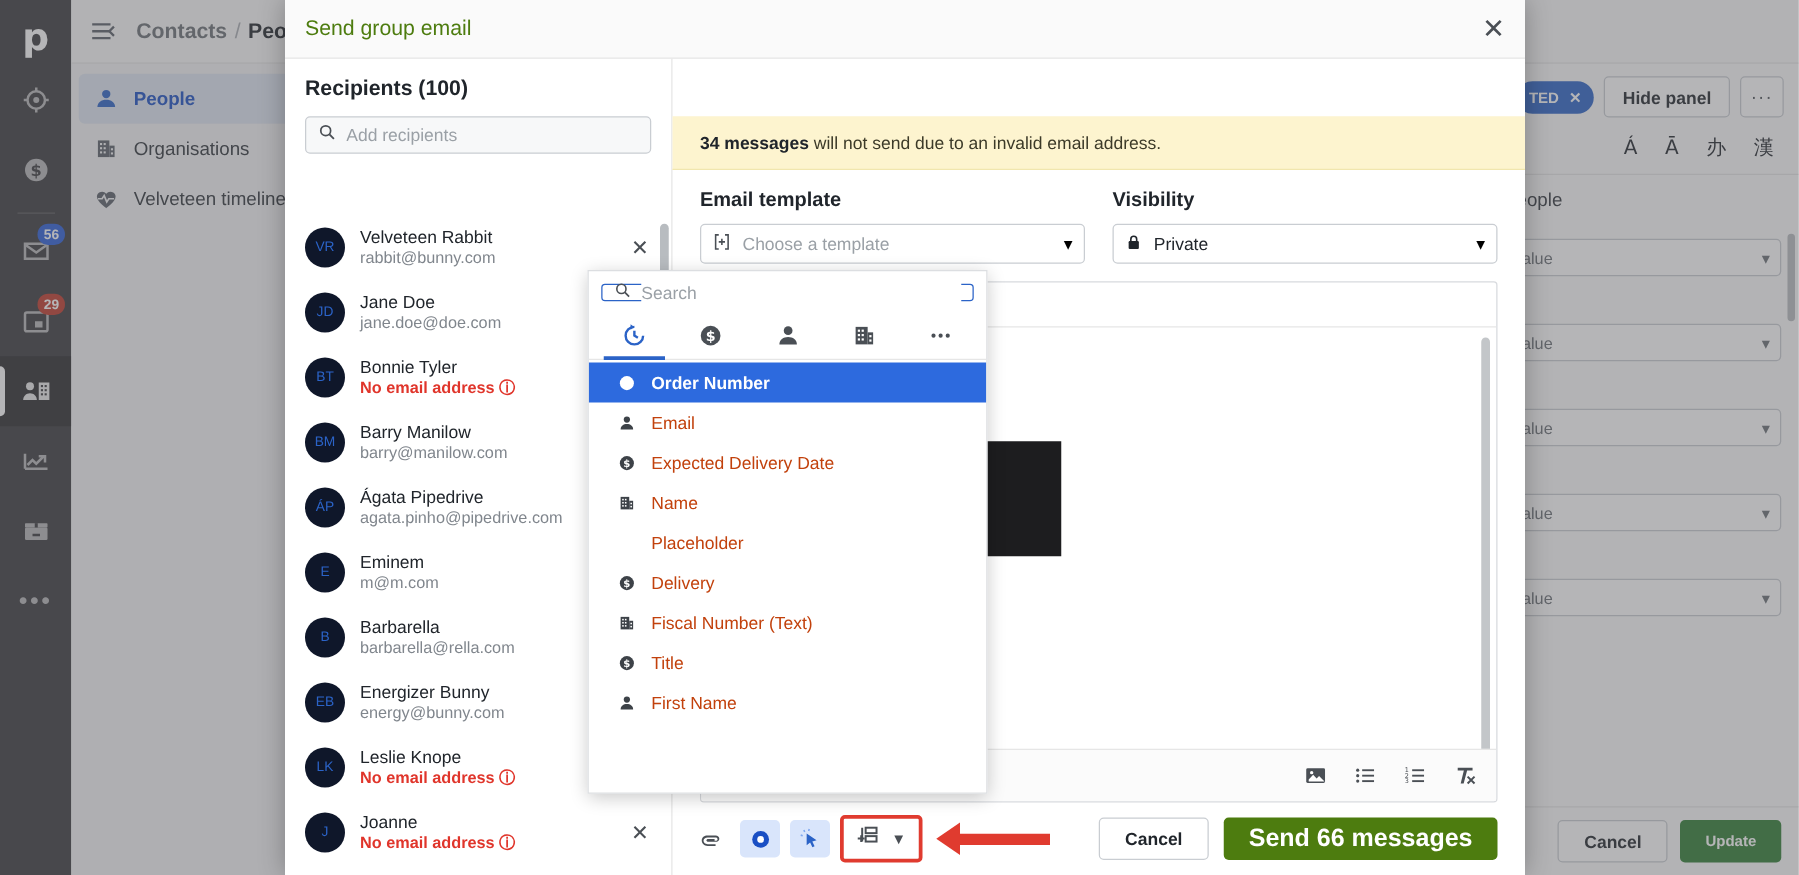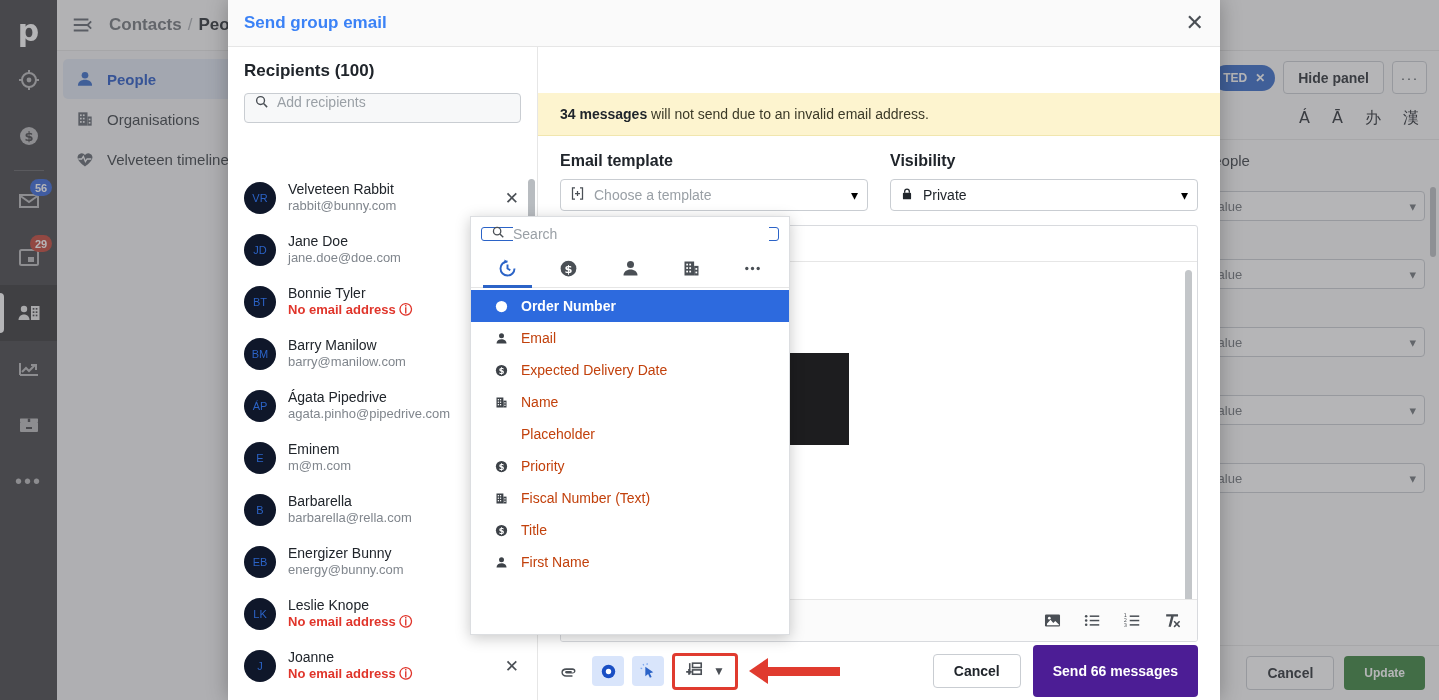--- a/index.html
+++ b/index.html
@@ -139,30 +139,30 @@
   
   #modal {
     position: absolute; left: 228px; top: 0; width: 992px; height: 700px;
     background: #fff; box-shadow: 0 0 20px rgba(0,0,0,.28);
     display: flex; flex-direction: column;
   }
   .modal-head {
     height: 47px; border-bottom: 1px solid #e6e6e6; background: #fafafa;
     display: flex; align-items: center; padding: 0 16px;
   }
-  .modal-title { font-size: 17px; font-weight: 700; color: #3b82f6; text-align: center; }
+  .modal-title { font-size: 17px; font-weight: 400; color: #4d7c0f; text-align: center; }
   .modal-close { margin-left: auto; font-size: 22px; color: #4a4f55; line-height: 1; }
   .modal-body { flex: 1; display: flex; min-height: 0; }
 
   
   .recips { width: 310px; border-right: 1px solid #e6e6e6; padding: 14px 16px 0; position: relative; }
   .recips h3 { font-size: 17px; font-weight: 700; color: #20252b; margin-bottom: 12px; }
   .recip-search {
     height: 30px; border: 1px solid #c9cdd2; border-radius: 4px; background: #f7f8f9;
-    display: flex; align-items: flex-start; gap: 8px; padding: 0 9px; margin-bottom: 8px;
+    display: flex; align-items: center; gap: 8px; padding: 0 9px; margin-bottom: 8px;
   }
   .recip-search input {
     border: none; outline: none; background: transparent; font-size: 14px;
     color: #20252b; width: 100%; font-family: "Liberation Sans", sans-serif;
   }
   .recip-search input::placeholder { color: #9aa0a6; }
   .recip-list { position:absolute; left:16px; right:10px; top:125px; bottom:0; overflow:hidden; }
   .recip {
     display: flex; align-items: center; gap: 12px; height: 52px;
   }
@@ -250,22 +250,22 @@
     position: absolute; left: 74px; top: 50%; transform: translateY(-50%);
     display: flex; align-items: center;
   }
   .arrow-head {
     width: 0; height: 0; border-top: 13px solid transparent; border-bottom: 13px solid transparent;
     border-right: 19px solid #e03b2f;
   }
   .arrow-tail { width: 72px; height: 9px; background: #e03b2f; }
   .act-right { margin-left: auto; display: flex; align-items: center; gap: 12px; }
   .btn-send {
-    background: #4c1d95; color: #fff; border: none; border-radius: 4px;
-    height: 52px; padding: 0 20px; font-size: 14px; font-weight: 700;
+    background: #4d7c0f; color: #fff; border: none; border-radius: 4px;
+    height: 34px; padding: 0 20px; font-size: 20px; font-weight: 700;
   }
 
   
   #merge-dd {
     position: absolute; left: 470px; top: 216px; width: 320px; height: 419px;
     background: #fff; border: 1px solid #dcdee1; box-shadow: 0 3px 14px rgba(0,0,0,.22);
     z-index: 40; display: flex; flex-direction: column;
   }
   .dd-search-wrap { padding: 10px 10px 8px; }
   .dd-search {
@@ -826,21 +826,21 @@
         <span class="ic"></span>
         <span>Placeholder</span>
       </div>
       <div class="dd-item">
         <span class="ic">
           <svg viewBox="0 0 24 24">
             <circle cx="12" cy="12" r="9"></circle>
             <text x="12" y="17" font-size="13" font-weight="bold" text-anchor="middle" fill="#fff" font-family="DejaVu Sans">$</text>
           </svg>
         </span>
-        <span>Priority</span>
+        <span>Delivery</span>
       </div>
       <div class="dd-item">
         <span class="ic">
           <svg viewBox="0 0 24 24">
             <rect x="4" y="4" width="11" height="16"></rect>
             <rect x="15" y="9" width="5" height="11"></rect>
             <rect x="6" y="6.5" width="2" height="2" fill="#fff"></rect>
             <rect x="9.5" y="6.5" width="2" height="2" fill="#fff"></rect>
             <rect x="6" y="10.5" width="2" height="2" fill="#fff"></rect>
             <rect x="9.5" y="10.5" width="2" height="2" fill="#fff"></rect>

